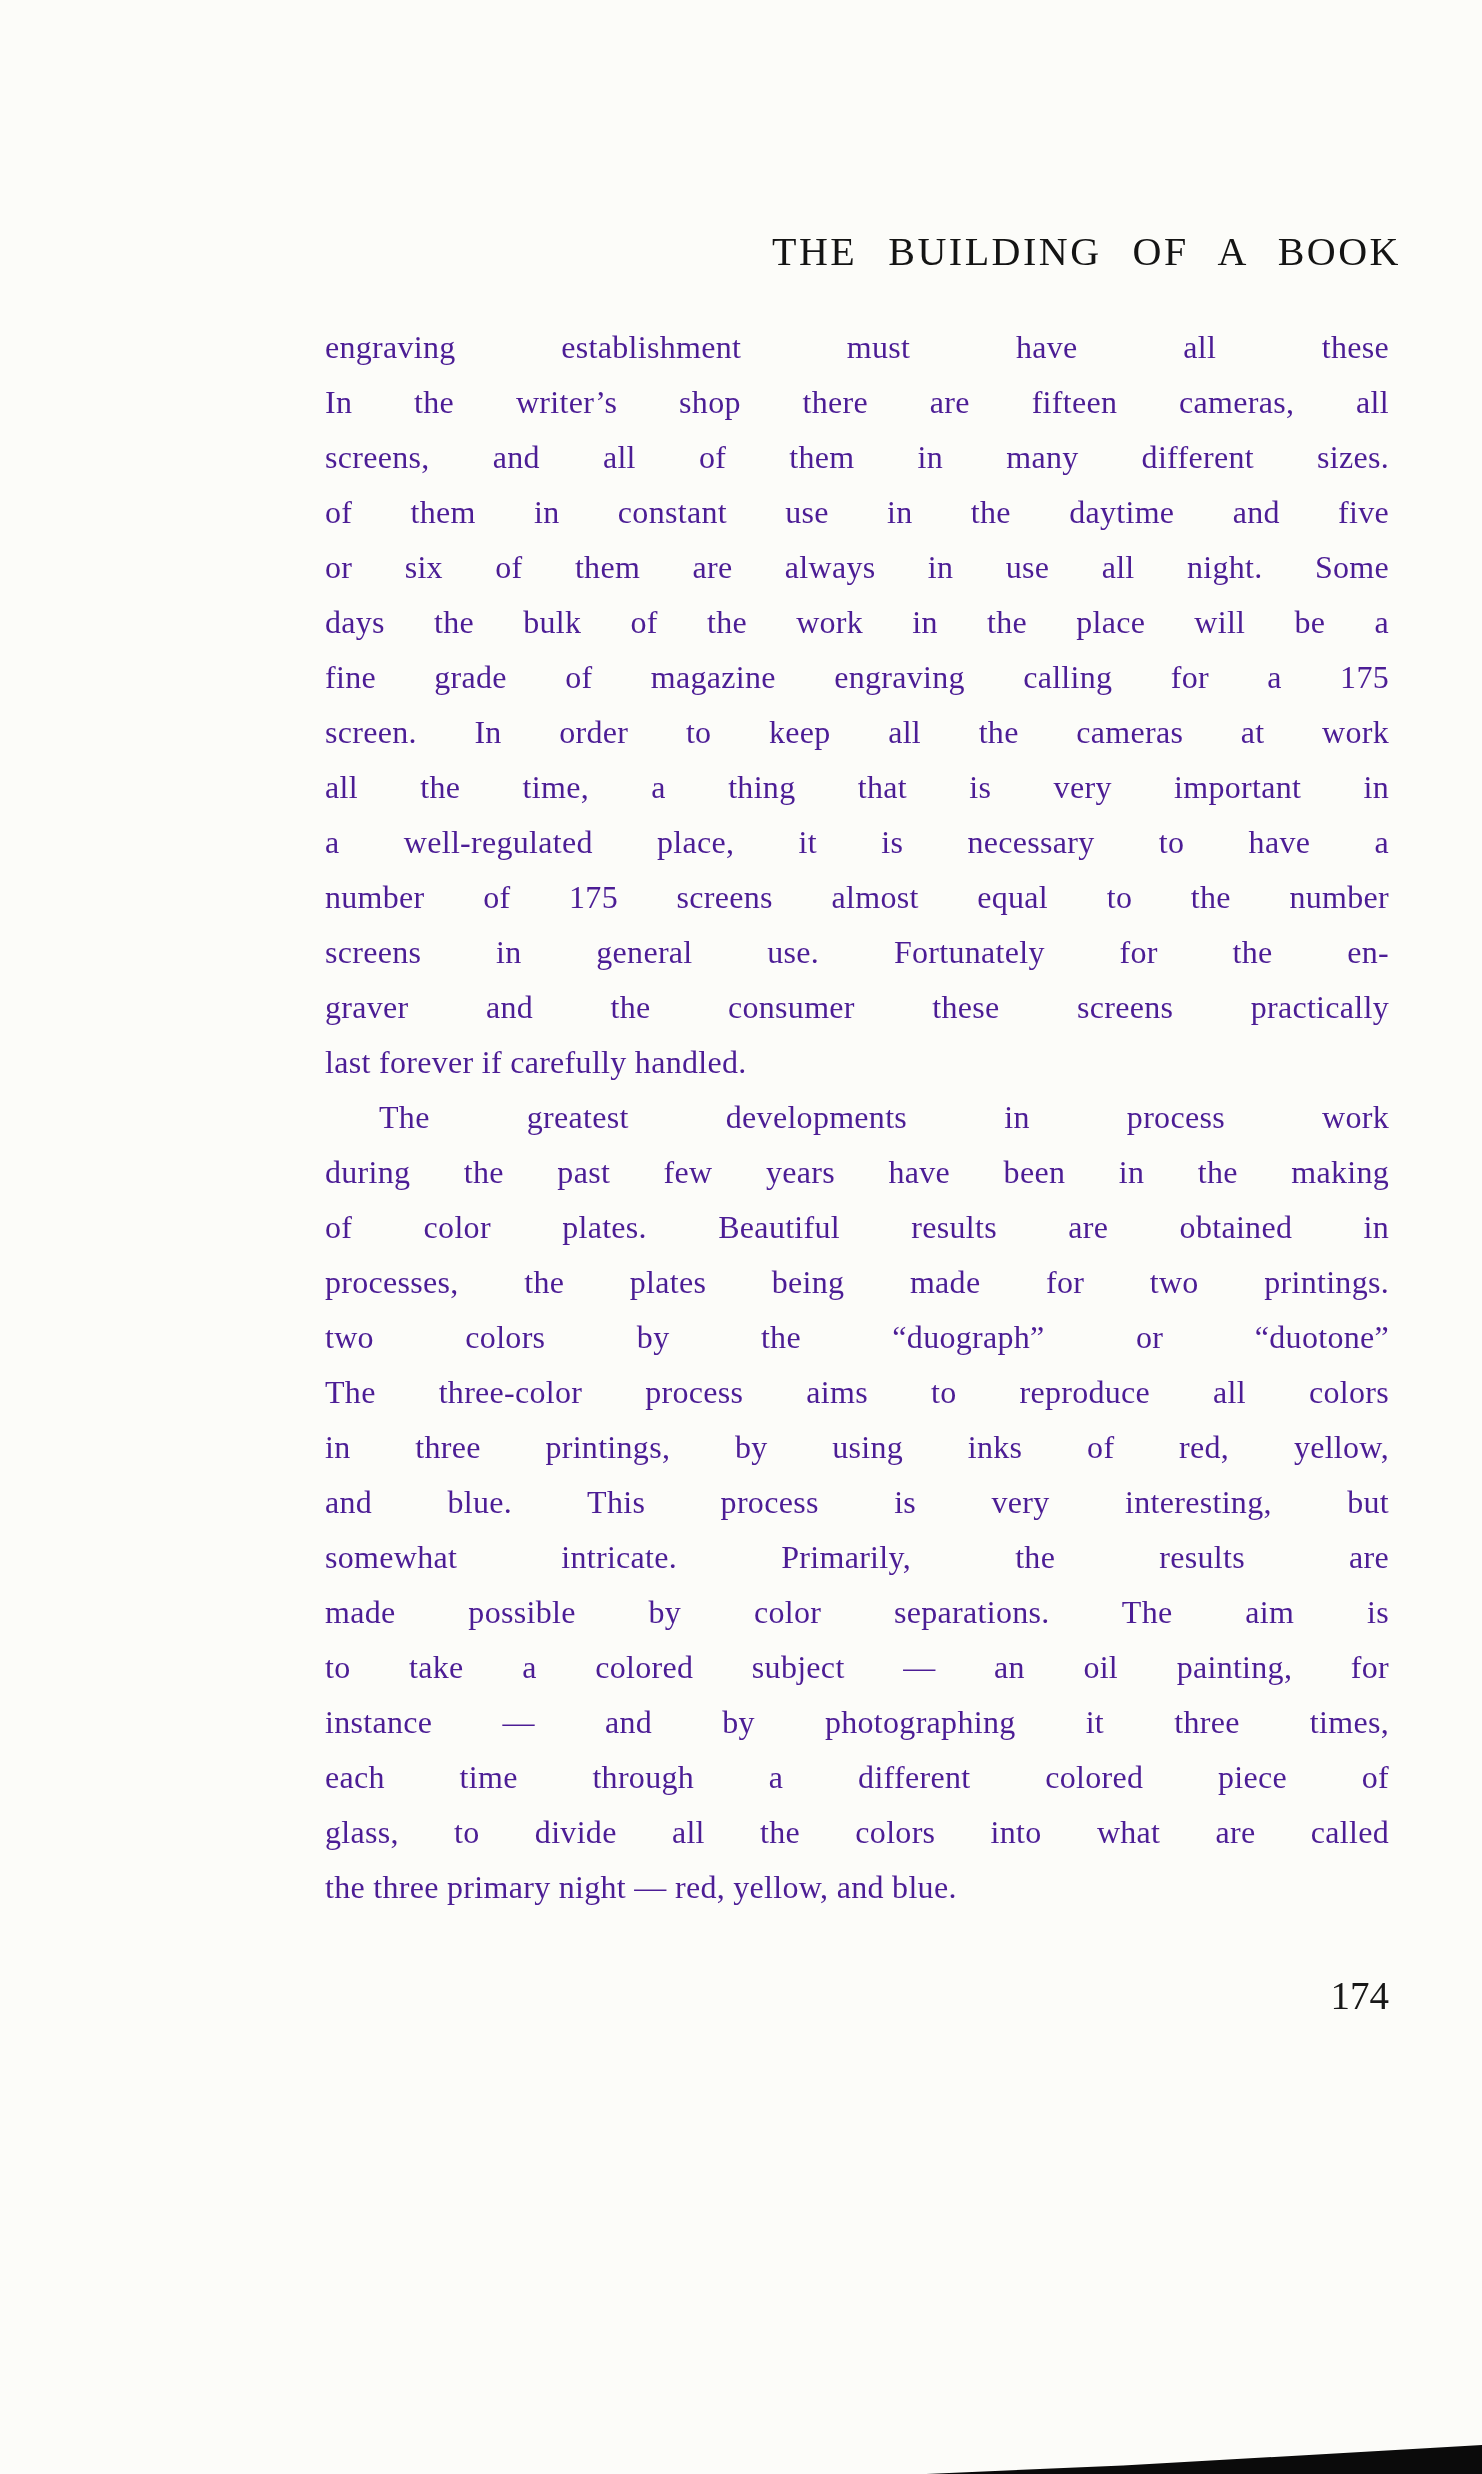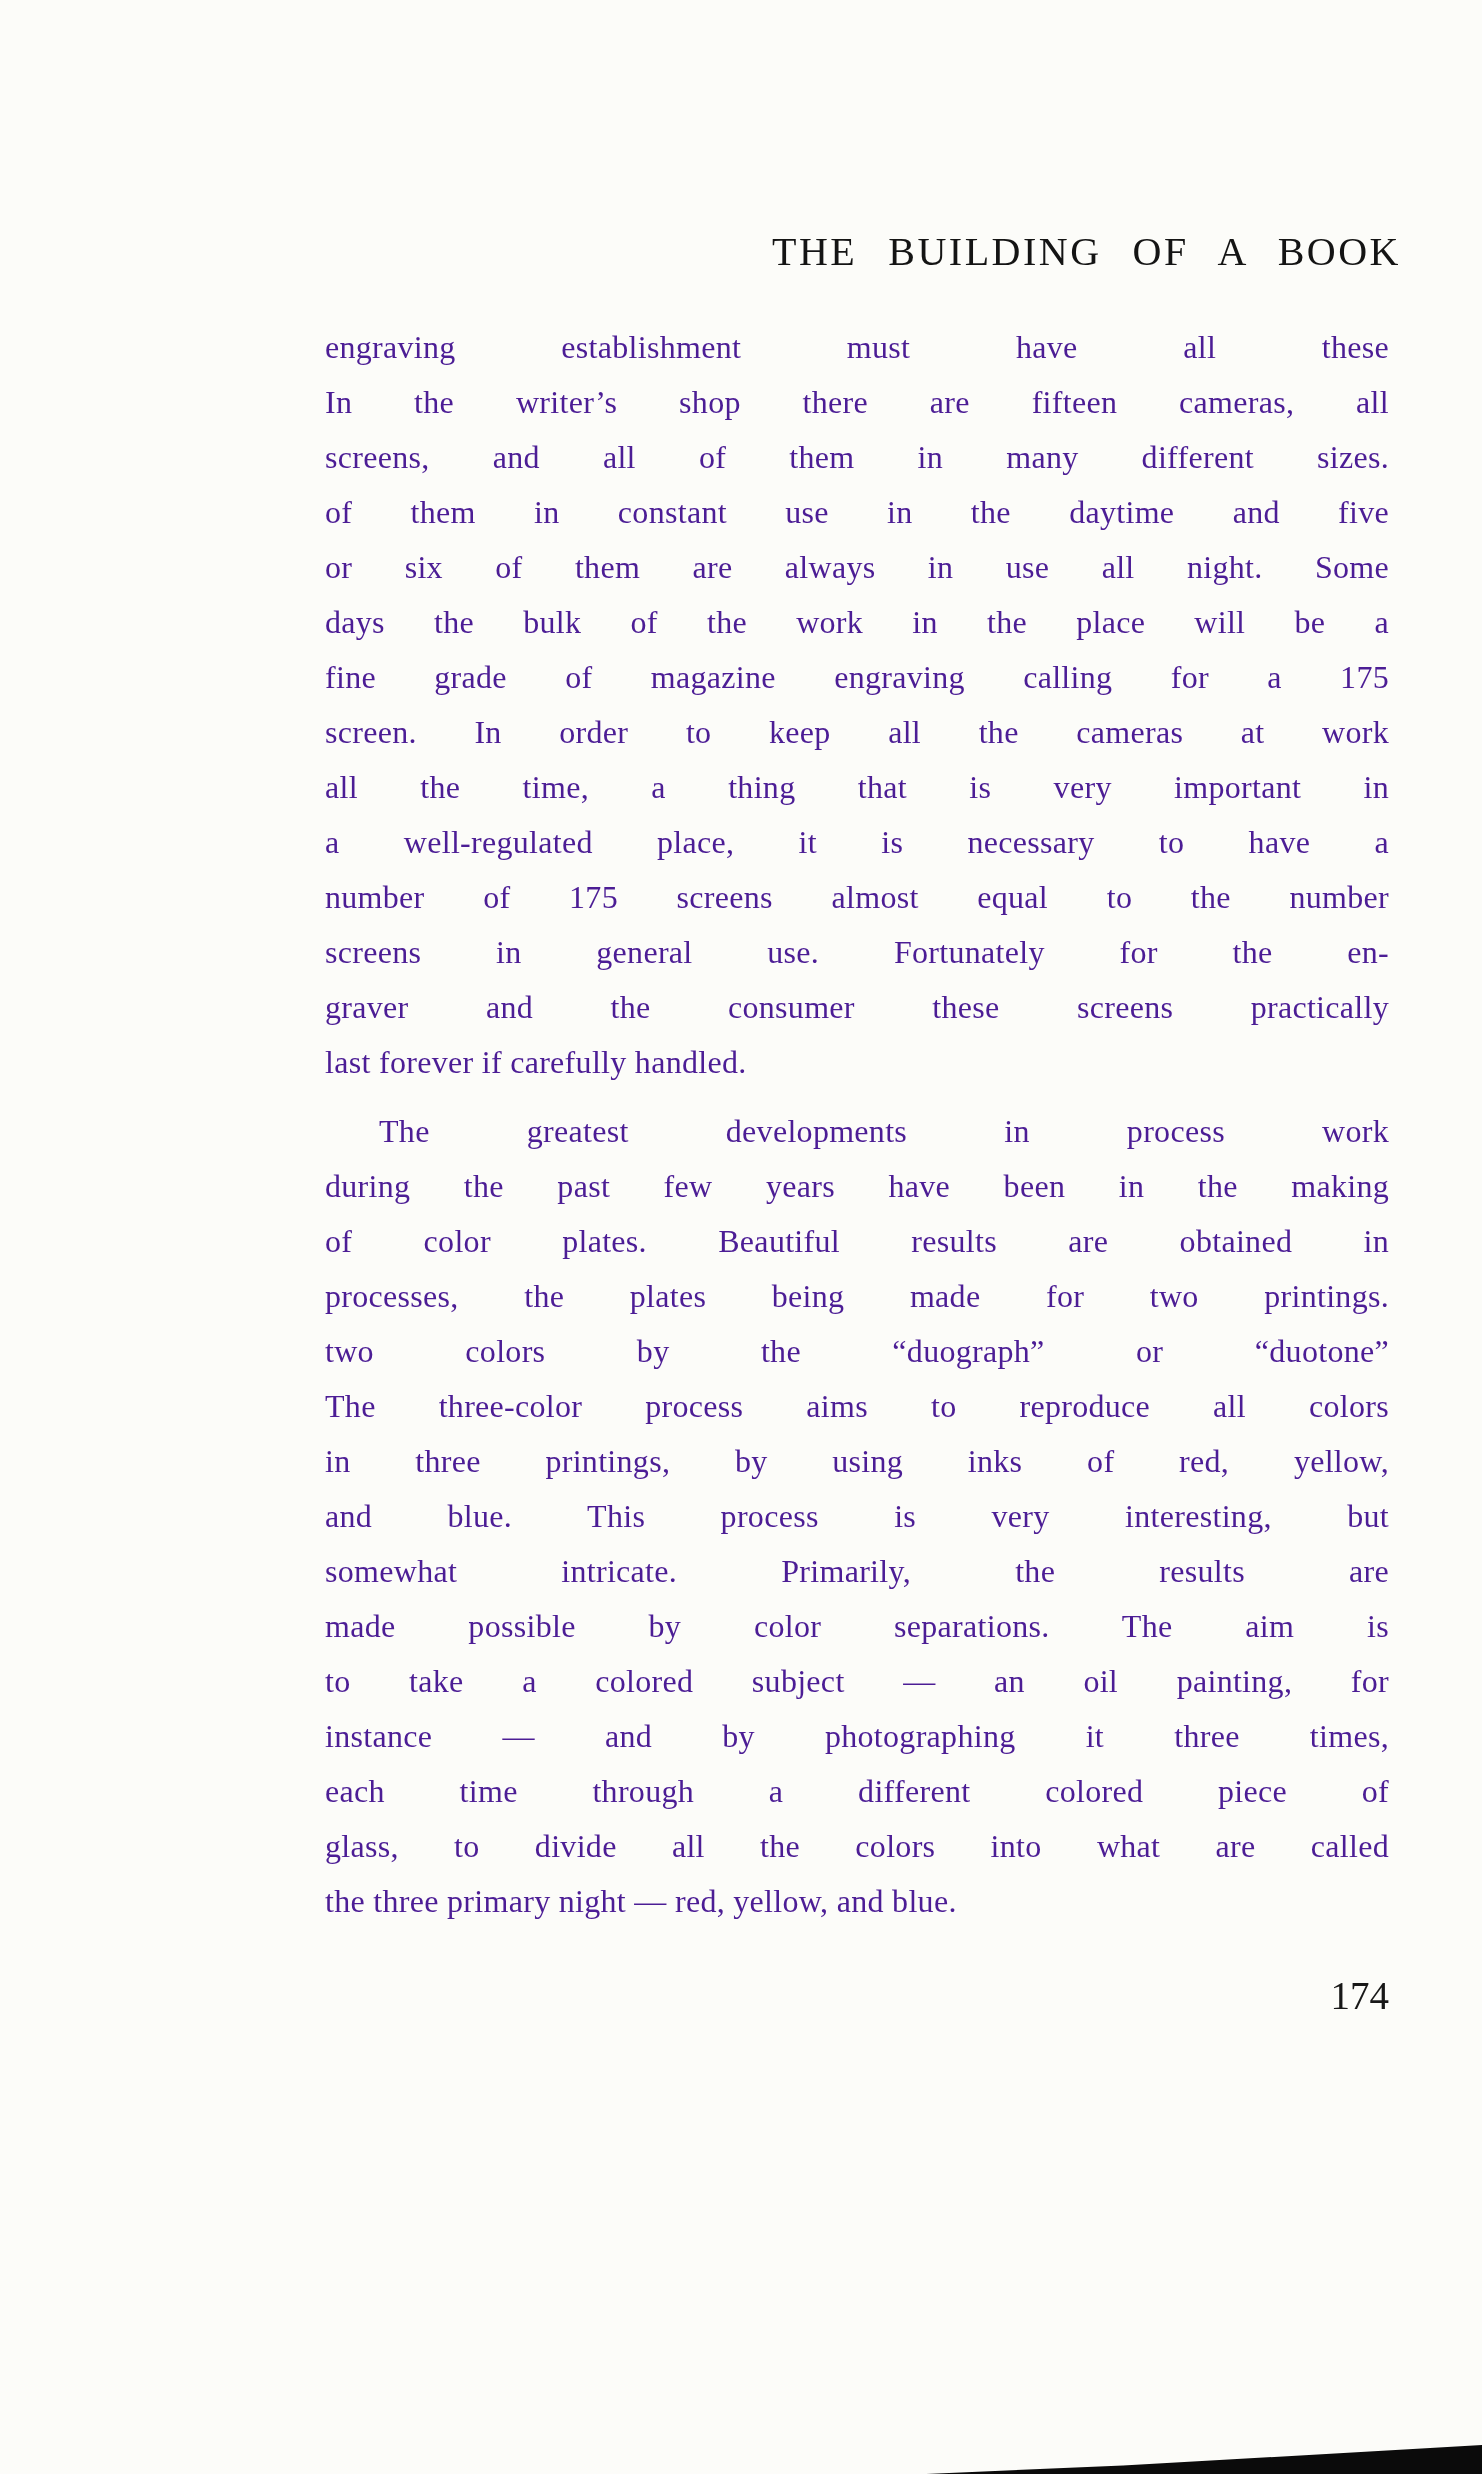--- a/index.html
+++ b/index.html
@@ -45,21 +45,20 @@
     color: #4c1d95;
     min-height: 55px;
   }
   .line.para-end {
     text-align: right;
     text-align-last: left;
   }
   .line.indent {
     padding-left: 54px;
     box-sizing: border-box;
-    margin-top: 14px;
   }
   .page-number {
     position: absolute;
     top: 1973px;
     left: 325px;
     width: 1064px;
     text-align: right;
     font-size: 39px;
     color: #181818;
   }

